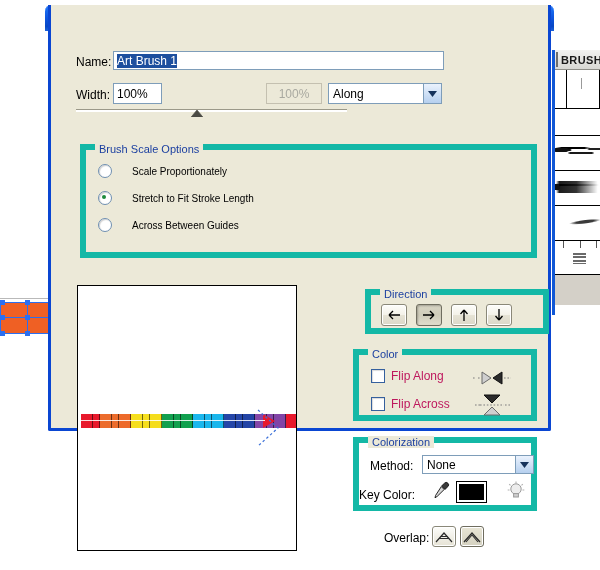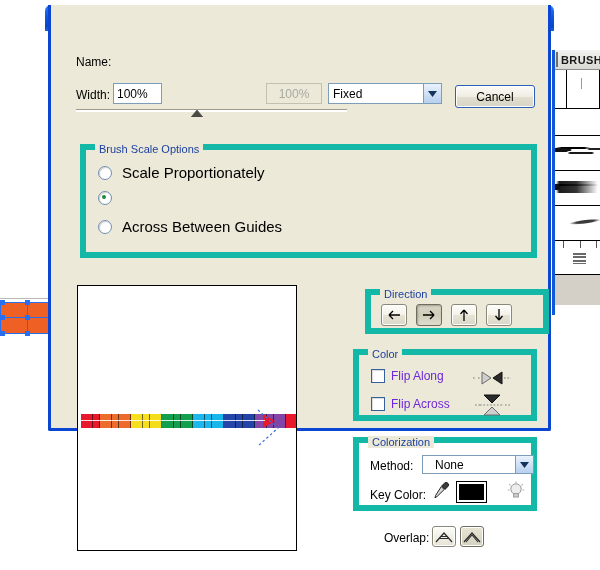--- a/index.html
+++ b/index.html
@@ -220,31 +220,31 @@
     border: 1px solid #6f8fb0;
     box-shadow: inset 1px 1px 1px rgba(0,0,0,.18);
     position: relative;
     flex: 0 0 auto;
   }
   .radio.checked::after {
     content:""; position:absolute; left: 3px; top: 3px;
     width: 4px; height: 4px; border-radius: 50%;
     background: #1e8a3c;
   }
-  .radio-row .rlbl { font-size: 15px; color:#000; margin-left: 10px; white-space: nowrap; }
+  .radio-row .rlbl { font-size: 10px; color:#000; margin-left: 20px; white-space: nowrap; }
 
   
   .cbrow { position: absolute; display:flex; align-items:center; }
   .cbox {
     width: 12px; height: 12px; background:#fff;
     border: 1px solid #35609e;
     box-shadow: inset 1px 1px 1px rgba(0,0,0,.15);
     flex: 0 0 auto;
   }
-  .cbrow .clbl { font-size: 12px; color:#6d28d9; margin-left: 6px; white-space: nowrap; }
+  .cbrow .clbl { font-size: 12px; color:#be185d; margin-left: 6px; white-space: nowrap; }
 
   
   .preview {
     position: absolute;
     background: #ffffff;
     border: 1px solid #000000;
     box-sizing: border-box;
     overflow: hidden;
   }
   .stroke { position: absolute; display: flex; }
@@ -341,56 +341,57 @@
   </div>
 
   <div class="titlebar">
     <div class="ttl">Art Brush Options</div>
   </div>
 
   <div class="dialog">
     <div class="dlg-body">
 
       <div class="row lbl" style="left:25px; top:24px;">Name:</div>
-
-      <div class="btn-cancel" style="left:404px; top:54px;">
-        <span>Cancel</span>
-      </div>
+      <div class="txtfield" style="position:absolute; left:62px; top:20px; width:331px; height:19px;">
+        <span class="sel-text">Art Brush 1</span>
+      </div>
+
 
       <div class="row lbl" style="left:25px; top:57px;">Width:</div>
       <div class="txtfield" style="position:absolute; left:62px; top:52px; width:49px; height:21px; display:flex; align-items:center;">
         <span>100%</span>
       </div>
 
       <div class="txtfield disabled" style="position:absolute; left:215px; top:52px; width:56px; height:21px; display:flex; align-items:center; justify-content:center;">
         <span>100%</span>
       </div>
 
       <div class="combo" style="left:277px; top:52px; width:114px; height:21px;">
-        <span class="cval">Fixed</span>
+        <span class="cval">Along</span>
         <span class="carrow">
           <svg width="9" height="6" viewBox="0 0 9 6">
               <path d="M0 0 L9 0 L4.5 6 Z" fill="#16335c"></path>
             </svg>
         </span>
       </div>
 
       <div class="slider-track" style="left:25px; top:78px; width:271px;"></div>
       <div class="slider-thumb" style="left:140px; top:79px;"></div>
 
       <div class="group" style="left:29px; top:113px; width:457px; height:114px;">
         <div class="gtitle">Brush Scale Options</div>
 
         <div class="radio-row" style="left:12px; top:14px;">
           <span class="radio"></span>
           <span class="rlbl">Scale Proportionately</span>
         </div>
 
         <div class="radio-row" style="left:12px; top:41px;">
           <span class="radio checked"></span>
+          <span class="rlbl">Stretch to Fit Stroke Length</span>
         </div>
 
         <div class="radio-row" style="left:12px; top:68px;">
           <span class="radio"></span>
           <span class="rlbl">Across Between Guides</span>
         </div>
       </div>
 
       <div class="preview" style="left:26px; top:254px; width:220px; height:266px;">
         <div class="stroke" style="left:3px; top:128px;">
@@ -472,30 +473,30 @@
           <path d="M9 11 h24" stroke="#7d7d7d" stroke-width="1.1" stroke-dasharray="1.6,1.8"></path>
           <path d="M13 1 L29 1 L21 9 Z" fill="#2b2b2b" stroke="#111" stroke-width="1"></path>
           <path d="M13 21 L29 21 L21 13 Z" fill="#cfcfcf" stroke="#6a6a6a" stroke-width="1"></path>
         </svg>
       </div>
 
       <div class="group" style="left:302px; top:406px; width:184px; height:74px;">
         <div class="gtitle">Colorization</div>
 
         <div class="lbl" style="position:absolute; left:11px; top:16px;">Method:</div>
-        <div class="combo" style="left:63px; top:12px; width:112px; height:19px;padding-left:8px;">
+        <div class="combo" style="left:63px; top:12px; width:112px; height:19px;">
           <span class="cval">None</span>
           <span class="carrow">
             <svg width="9" height="6" viewBox="0 0 9 6">
                 <path d="M0 0 L9 0 L4.5 6 Z" fill="#16335c"></path>
               </svg>
           </span>
         </div>
 
-        <div class="lbl" style="position:absolute; left:11px; top:45px;">Key Color:</div>
+        <div class="lbl" style="position:absolute; left:0; top:45px;">Key Color:</div>
 
         <svg width="18" height="20" style="position:absolute; left:73px; top:38px;">
           <path d="M12.5 2.2 a2.4 2.4 0 0 1 3.4 3.4 L13 8.4 L9.6 5 Z" fill="#3a3a3a" stroke="#111" stroke-width=".9"></path>
           <path d="M9.3 5.6 L12.2 8.5 L5.2 15.4 L3 16.8 L3.6 14.4 Z" fill="#d7d7d7" stroke="#111" stroke-width=".9"></path>
         </svg>
 
         <div style="position:absolute; left:98px; top:39px; width:29px; height:20px; background:#000000; border:2px solid #ffffff; outline:1px solid #000000; box-sizing:border-box;"></div>
 
         <svg width="18" height="20" style="position:absolute; left:148px; top:38px;">
           <circle cx="9" cy="8" r="5.2" fill="#ededed" stroke="#9a9a9a" stroke-width="1"></circle>

